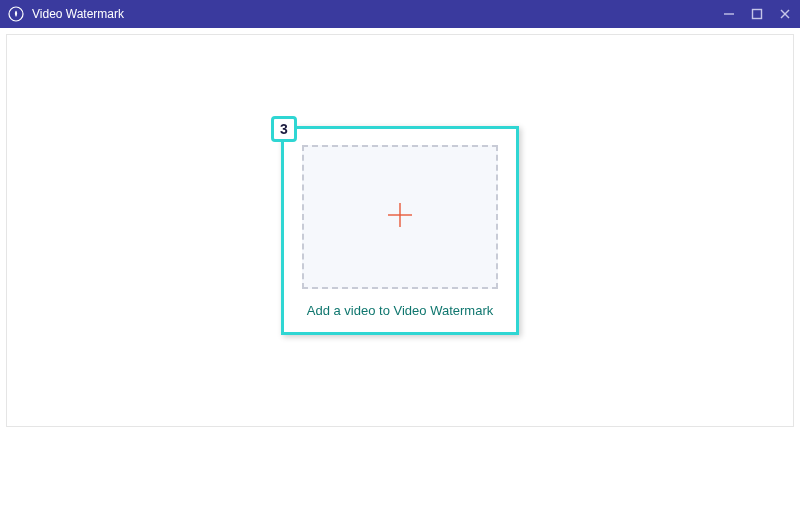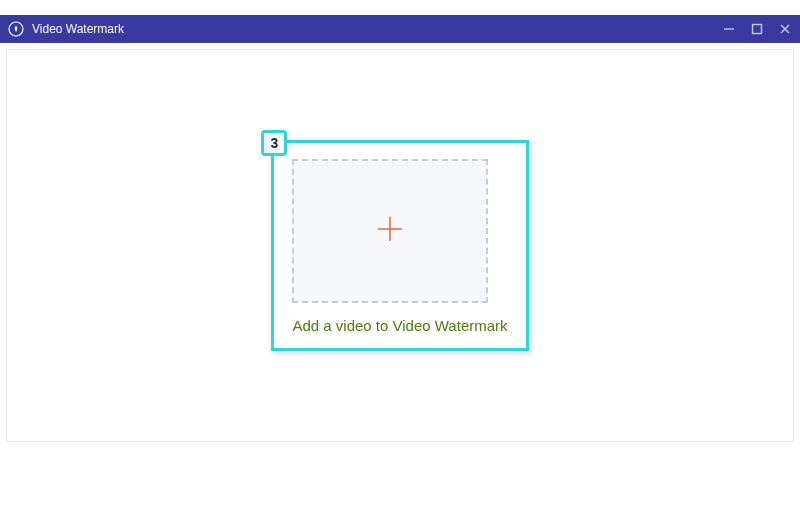--- a/index.html
+++ b/index.html
@@ -12,21 +12,20 @@
       height: 523px;
       font-family: -apple-system, BlinkMacSystemFont, "Segoe UI", Arial, sans-serif;
       overflow: hidden;
     }
     .window {
       width: 800px;
       height: 433px;
       background: #fff;
       display: flex;
       flex-direction: column;
-      margin-top: 15px;
     }
     .titlebar {
       height: 28px;
       background: #3a3a9e;
       display: flex;
       align-items: center;
       padding: 0 8px;
       color: #fff;
       font-size: 12px;
     }
@@ -96,22 +95,22 @@
       display: flex;
       align-items: center;
       justify-content: center;
       cursor: pointer;
     }
     .plus-icon {
       color: #e85a3a;
     }
     .dropzone-label {
       text-align: center;
-      font-size: 15px;
-      color: #4d7c0f;
+      font-size: 13px;
+      color: #0f766e;
       margin-top: 14px;
     }
   </style>
 </head>
 <body>
 
 <div class="window">
   <div class="titlebar">
     <span class="app-icon">
       <svg width="16" height="16" viewBox="0 0 16 16">

